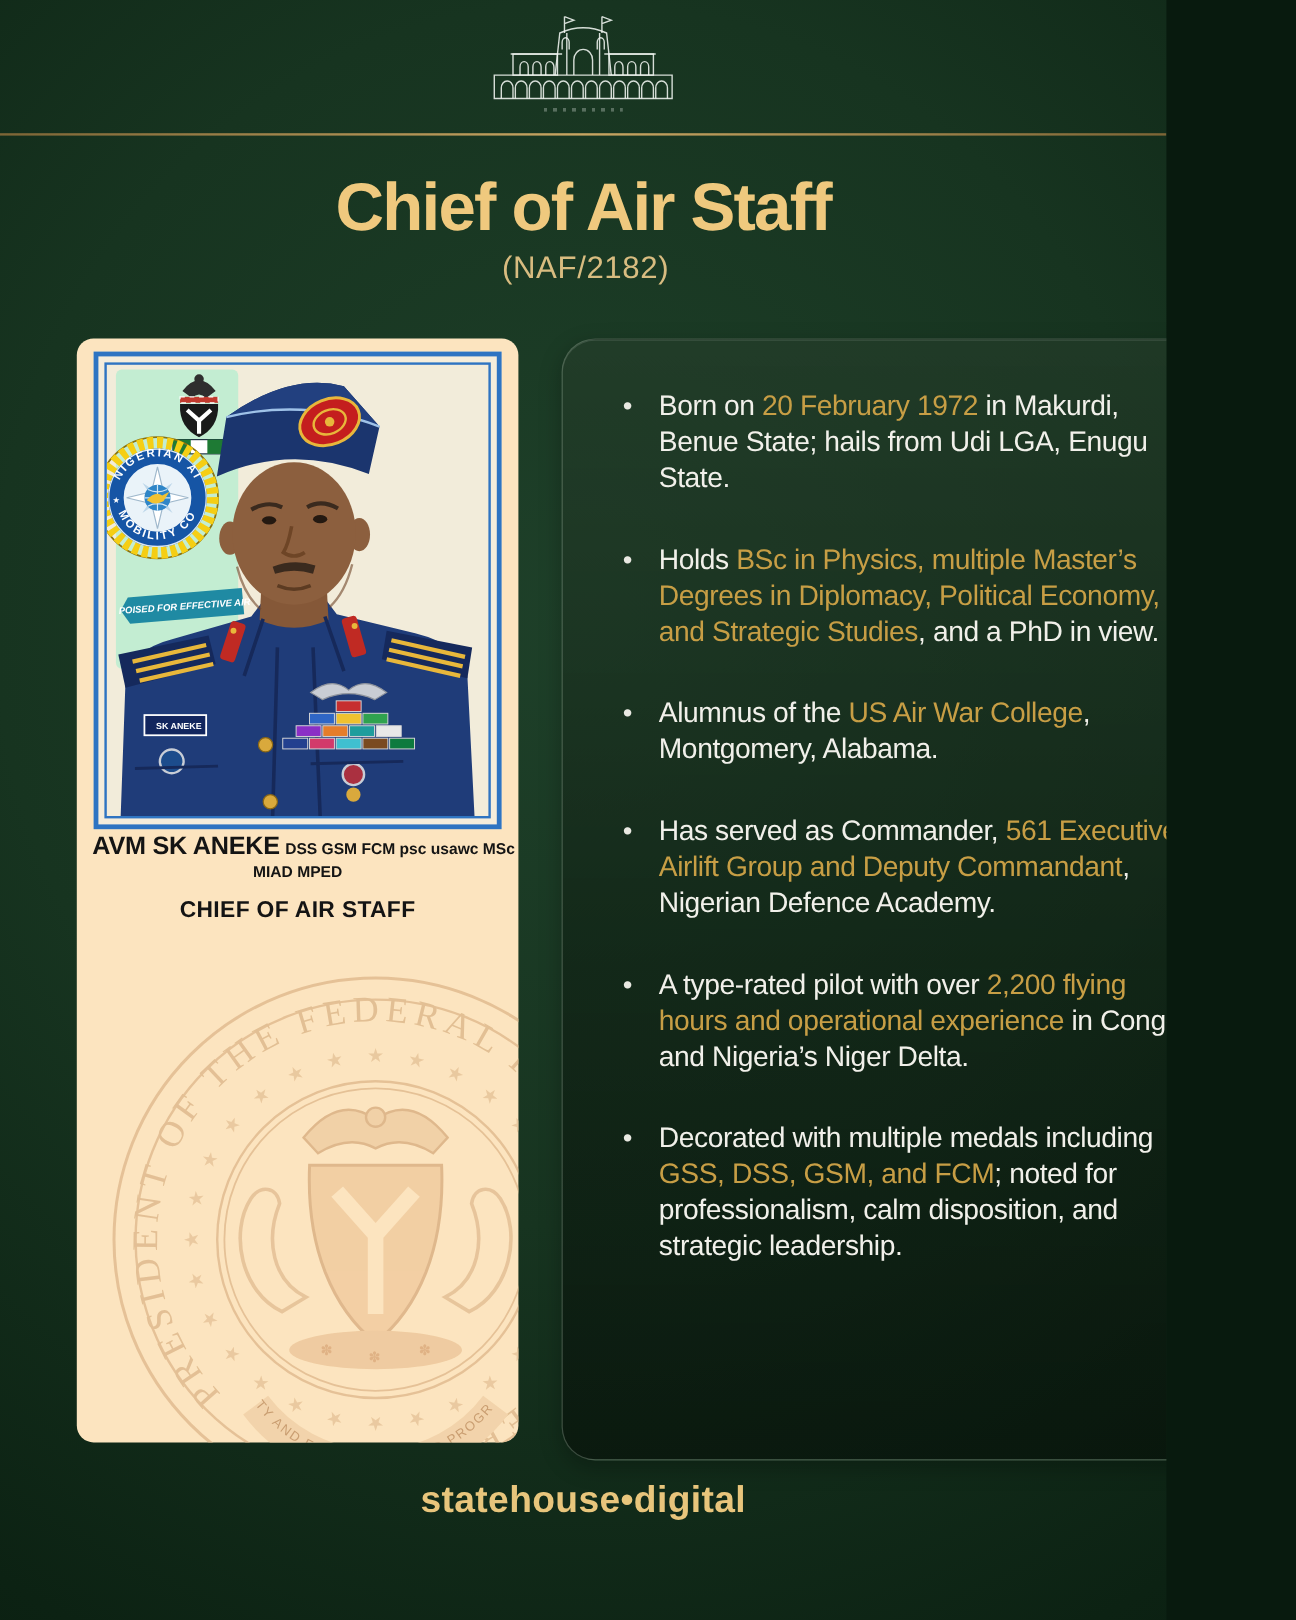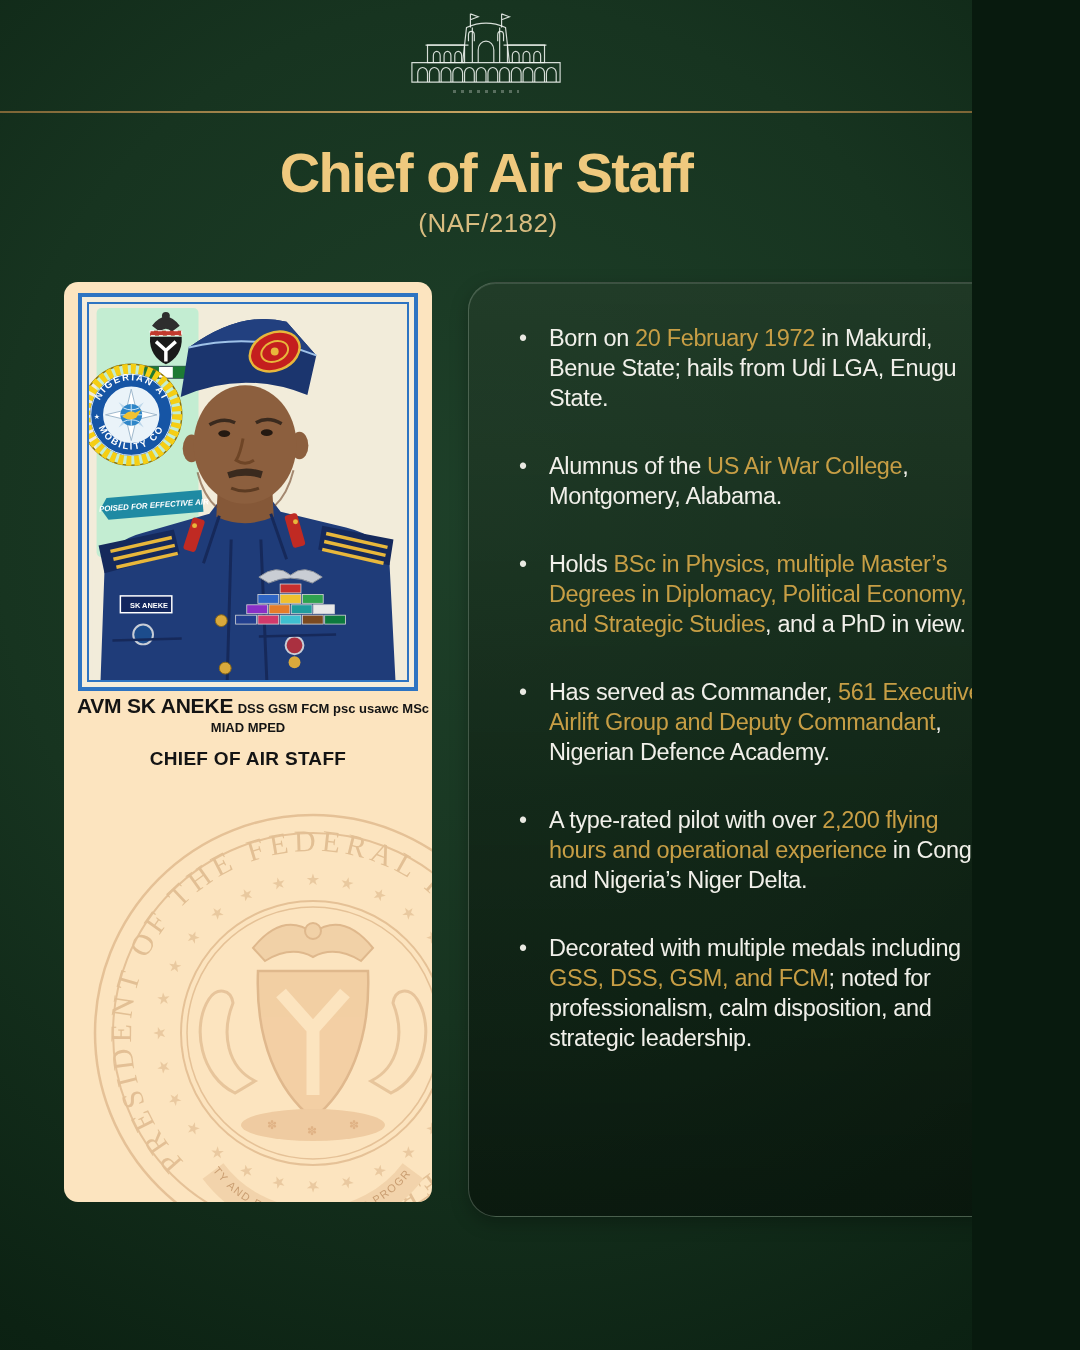--- a/index.html
+++ b/index.html
@@ -284,21 +284,22 @@
         <span class="caption-name">AVM SK ANEKE</span>
         <span class="caption-post">DSS GSM FCM psc usawc MSc MIAD MPED</span>
       </div>
       <div class="caption-role">CHIEF OF AIR STAFF</div>
     </div>
   </aside>
 
   <section class="facts-panel">
     <ul class="facts-list">
         <li><span>Born on </span><span class="gold">20 February 1972</span><span> in Makurdi, Benue State; hails from Udi LGA, Enugu State.</span></li>
+        <li><span>Holds </span><span class="gold">BSc in Physics, multiple Master’s Degrees in Diplomacy, Political Economy, and Strategic Studies</span><span>, and a PhD in view.</span></li>
         <li><span>Alumnus of the </span><span class="gold">US Air War College</span><span>, Montgomery, Alabama.</span></li>
-        <li><span>Holds </span><span class="gold">BSc in Physics, multiple Master’s Degrees in Diplomacy, Political Economy, and Strategic Studies</span><span>, and a PhD in view.</span></li>
         <li><span>Has served as Commander, </span><span class="gold">561 Executive Airlift Group and Deputy Commandant</span><span>, Nigerian Defence Academy.</span></li>
         <li><span>A type-rated pilot with over </span><span class="gold">2,200 flying hours and operational experience</span><span> in Congo and Nigeria’s Niger Delta.</span></li>
         <li><span>Decorated with multiple medals including </span><span class="gold">GSS, DSS, GSM, and FCM</span><span>; noted for professionalism, calm disposition, and strategic leadership.</span></li>
       </ul>
   </section>
 
+  <footer class="footer-brand">statehouse•digital</footer>
 </div>
 
 </body></html>

